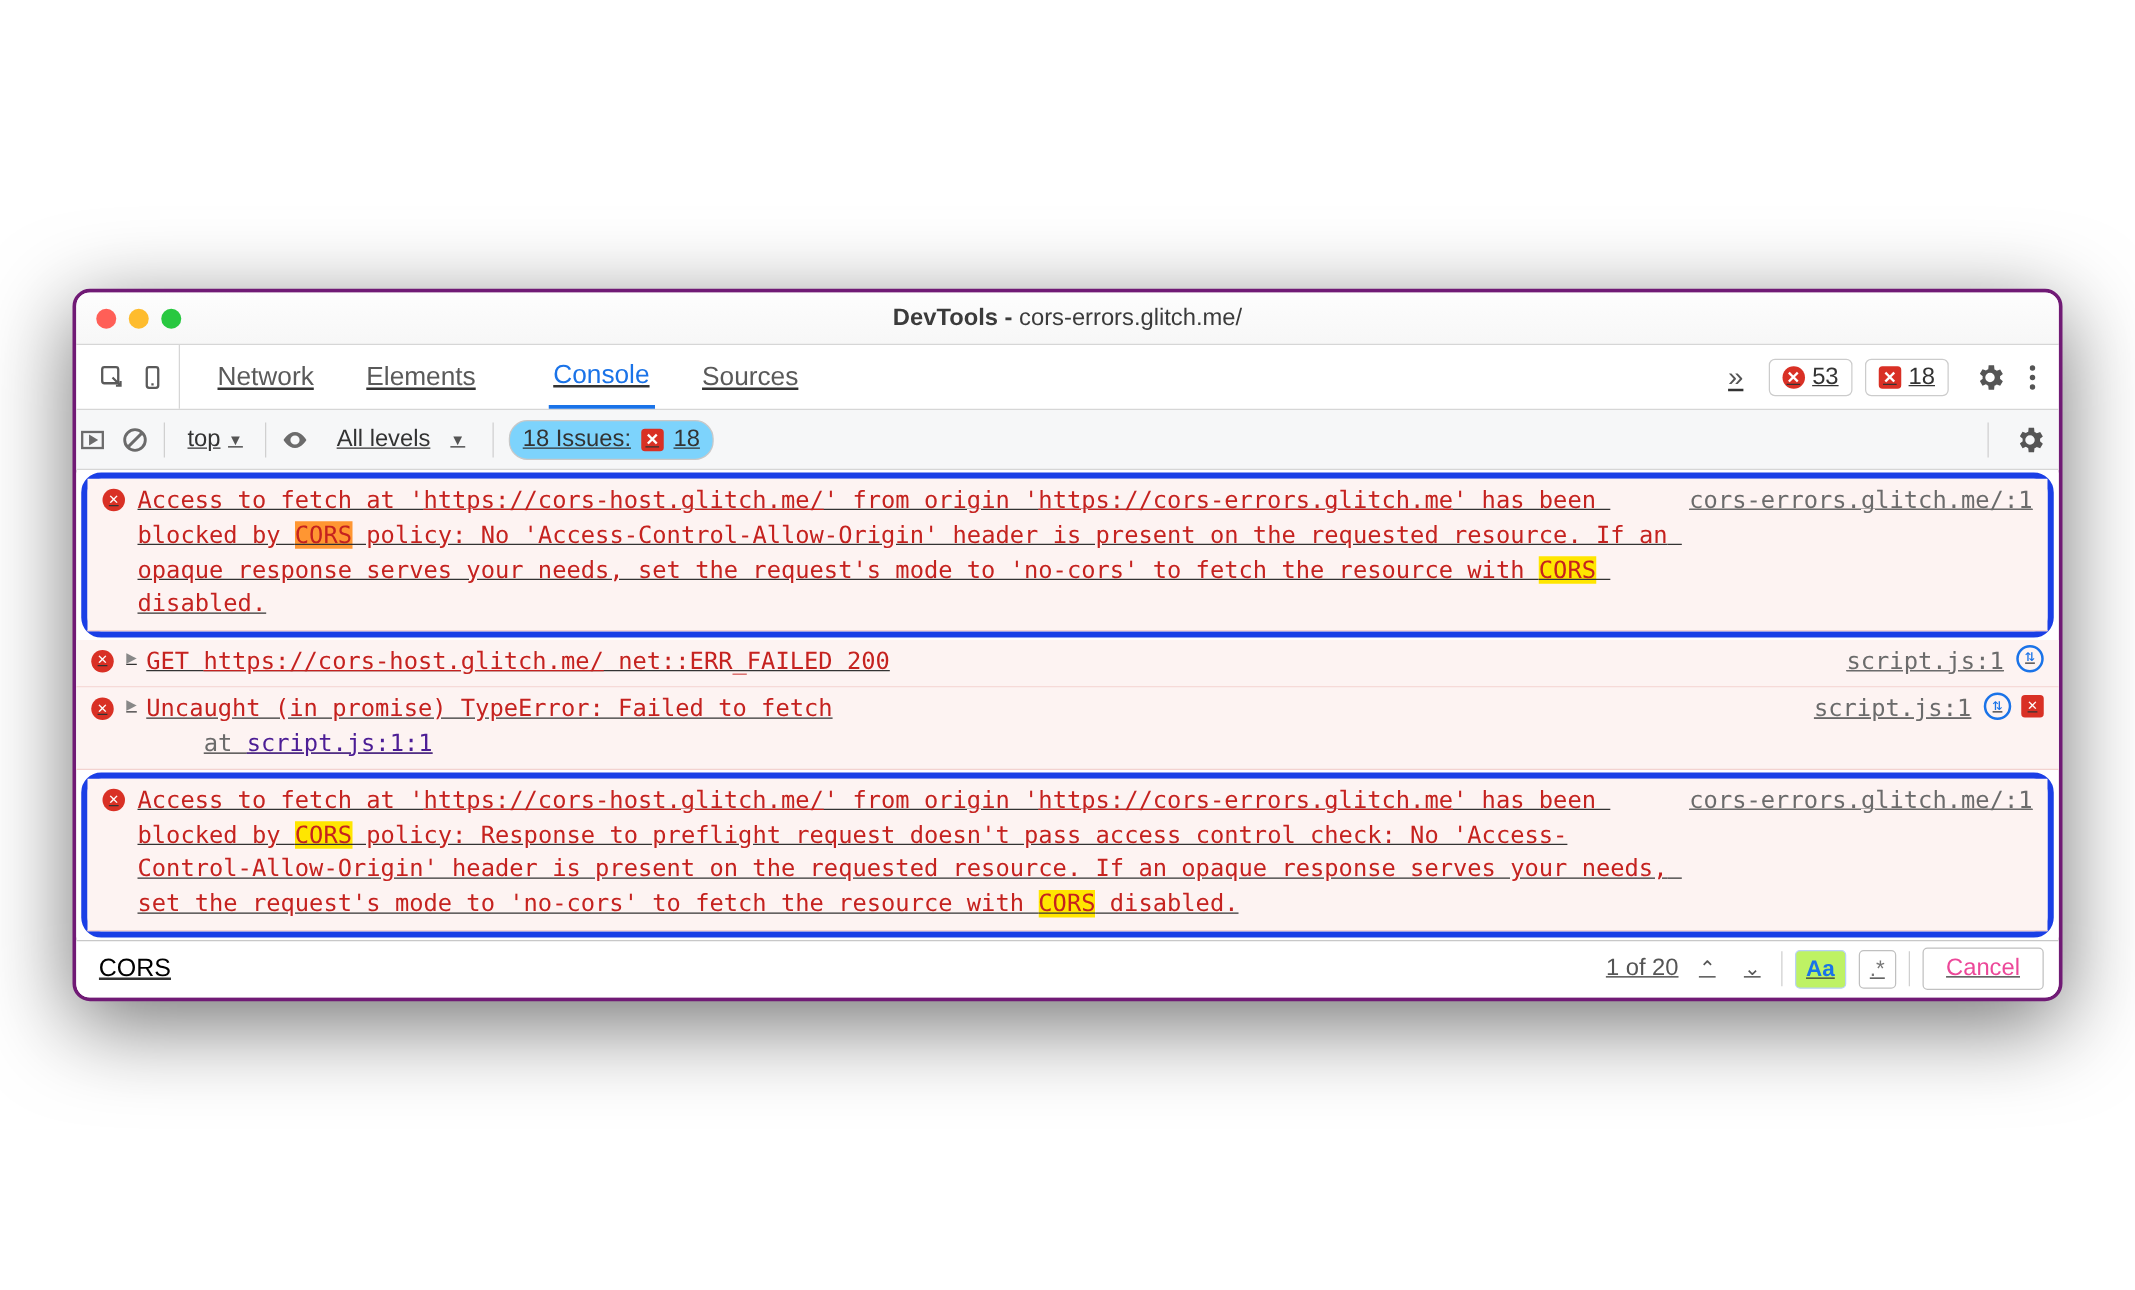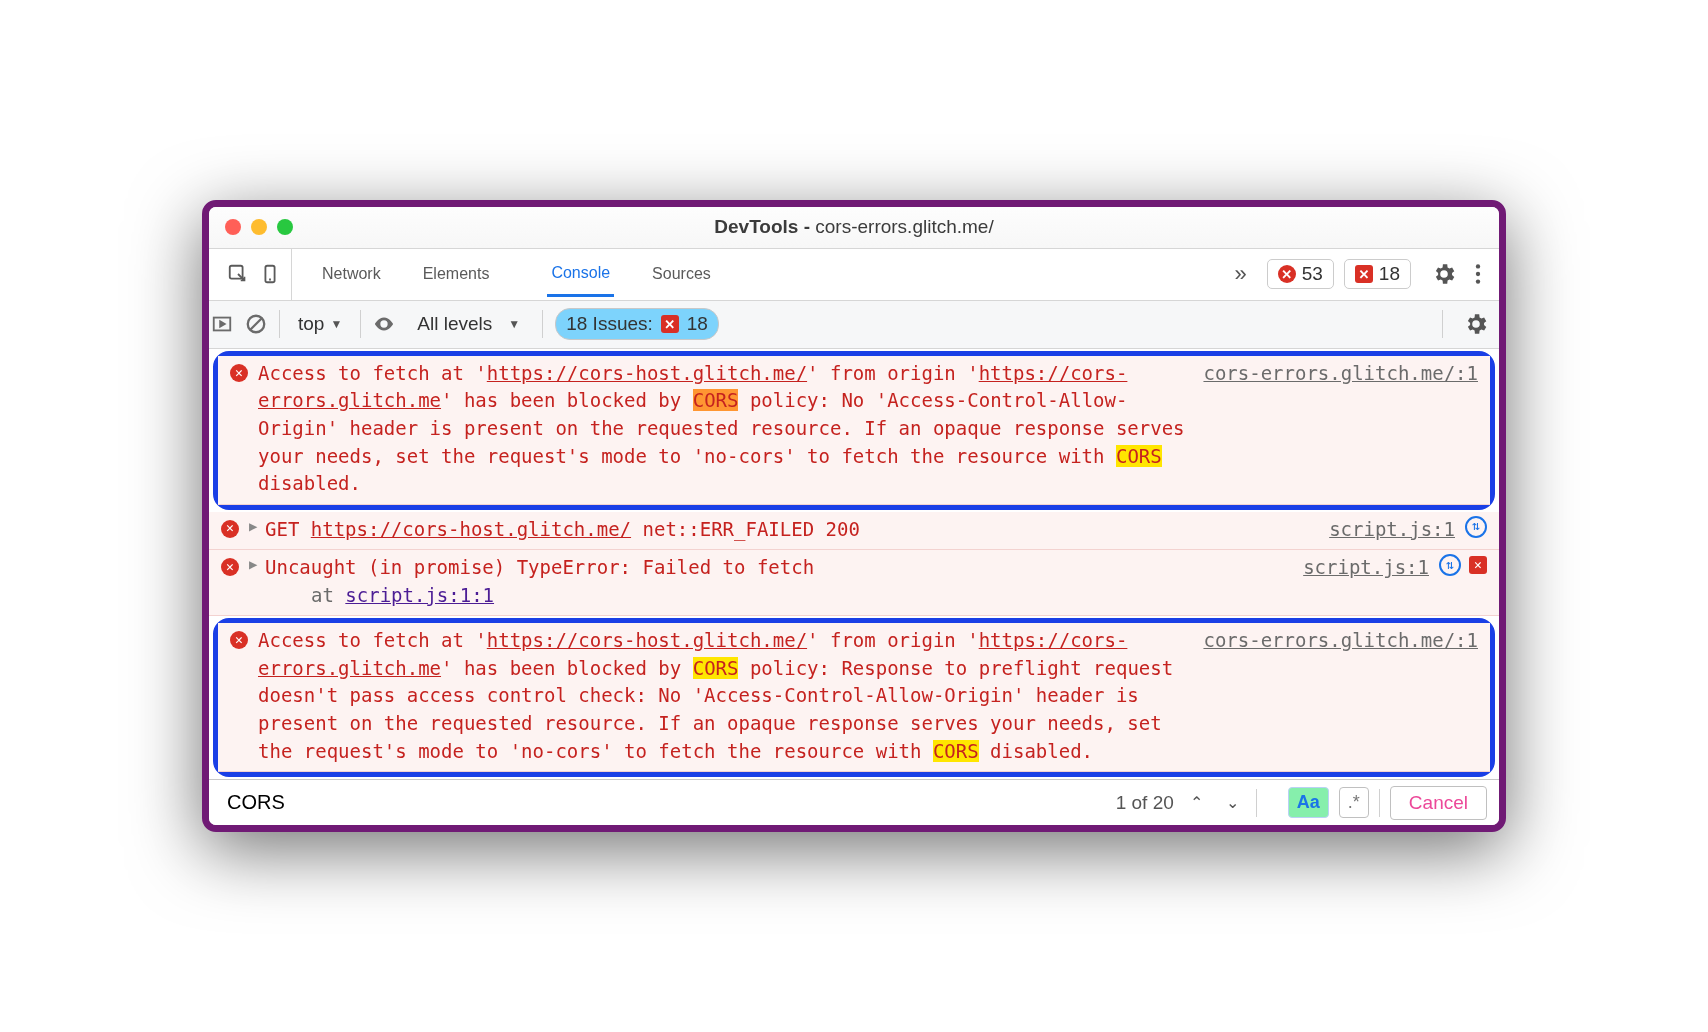--- a/index.html
+++ b/index.html
@@ -1,29 +1,29 @@
 <!DOCTYPE html>
 <html><head>
 <meta charset="utf-8">
 <style>
 * { box-sizing: border-box; margin: 0; padding: 0; }
 html, body { width: 1708px; height: 1032px; background: #fff; }
 body { font-family: -apple-system, "Helvetica Neue", Arial, sans-serif; font-size: 17px; color: #333; display: flex; align-items: center; justify-content: center; }
 .shadow-wrap { filter: drop-shadow(0 18px 35px rgba(0,0,0,.55)); }
-.window { width: 1304px; border-radius: 14px; overflow: hidden; background: #fff; border: 7px solid #701a75; }
+.window { width: 1592px; border-radius: 14px; overflow: hidden; background: #fff; border: 3px solid #701a75; text-decoration: underline; }
 .titlebar { height: 42px; display: flex; align-items: center; padding: 0 16px; background: linear-gradient(#fdfdfd,#f7f7f7); border-bottom: 1px solid #d6d6d6; position: relative; }
 .traffic { display: flex; gap: 10px; }
 .dot { width: 16px; height: 16px; border-radius: 50%; }
 .red { background:#ff5f57; } .yellow{background:#febc2e;} .green{background:#28c840;}
 .title { position:absolute; left:0; right:0; text-align:center; font-size:19px; color:#3b3b3b; font-weight:600; }
 .title .path{font-weight:400;}
 .tabbar { height:52px; display:flex; align-items:center; border-bottom:1px solid #d6d6d6; padding:0 8px; background:#fff; }
 .tab-icon-group{display:flex;align-items:center;gap:10px;padding:0 10px;border-right:1px solid #d6d6d6;height:100%;}
 .tool-ic{width:22px;height:22px;color:#5a5a5a;display:flex;align-items:center;justify-content:center;}
-.tabs{display:flex;align-items:center;gap:34px;padding:0 26px;flex:1;font-size:16px;color:#5a5a5a;}
+.tabs{display:flex;align-items:center;gap:34px;padding:0 26px;flex:1;font-size:21px;color:#5a5a5a;}
 .tab{cursor:pointer;padding:12px 4px;}
 .tab.active{color:#1a73e8;border-bottom:3px solid #1a73e8;font-weight:500;margin-left:20px;}
 .more{font-size:22px;color:#555;padding:0 8px;}
 .right-counters{display:flex;align-items:center;gap:10px;padding:0 12px;}
 .counter{display:flex;align-items:center;gap:6px;border:1px solid #ccc;border-radius:5px;padding:3px 10px;font-size:19px;}
 .err-ic,.msg-ic{width:18px;height:18px;display:inline-flex;align-items:center;justify-content:center;border-radius:3px;color:#fff;font-size:13px;font-weight:700;}
 .err-ic{background:#d93025;border-radius:50%;}
 .msg-ic{background:#d93025;}
 .gear,.vdots{width:26px;height:26px;color:#555;display:flex;align-items:center;justify-content:center;}
 .gear{margin:0 8px;}
@@ -48,21 +48,21 @@
 .expander{color:#888;margin-right:4px;font-size:14px;display:inline-block;width:12px;}
 .trail-icons{display:flex;align-items:center;gap:8px;padding-left:10px;}
 .sync-ic{width:22px;height:22px;border:2px solid #1a73e8;border-radius:50%;display:flex;align-items:center;justify-content:center;color:#1a73e8;font-size:13px;}
 .stack{color:#6b6b6b;padding-left:46px;}
 .stack .u{color:#4c1d95;}
 .searchbar{height:46px;display:flex;align-items:center;border-top:1px solid #c8c8c8;background:#fff;padding:0 12px;gap:10px;}
 .search-inp{flex:1;border:none;font-size:20px;padding:4px 6px;outline:none;}
 .search-count{color:#555;font-size:19px;}
 .arrow-btn{width:26px;height:26px;display:flex;align-items:center;justify-content:center;color:#555;font-size:16px;border:none;background:none;}
 .toggle{padding:4px 8px;border:1px solid #c0c0c0;border-radius:4px;font-size:18px;}
-.toggle.active{background:#86efac;color:#1a73e8;border-color:#b9d1f5;font-weight:700;margin-left:21px;}
+.toggle.active{background:#bef264;color:#1a73e8;border-color:#b9d1f5;font-weight:700;}
 .toggle.rx{color:#777;}
 .cancel{border:1px solid #c0c0c0;border-radius:4px;padding:5px 18px;color:#ec4899;font-size:19px;background:#fff;}
 svg{width:100%;height:100%;}
 </style>
 </head>
 <body>
 
 <div class="shadow-wrap">
 <div class="window">
 

